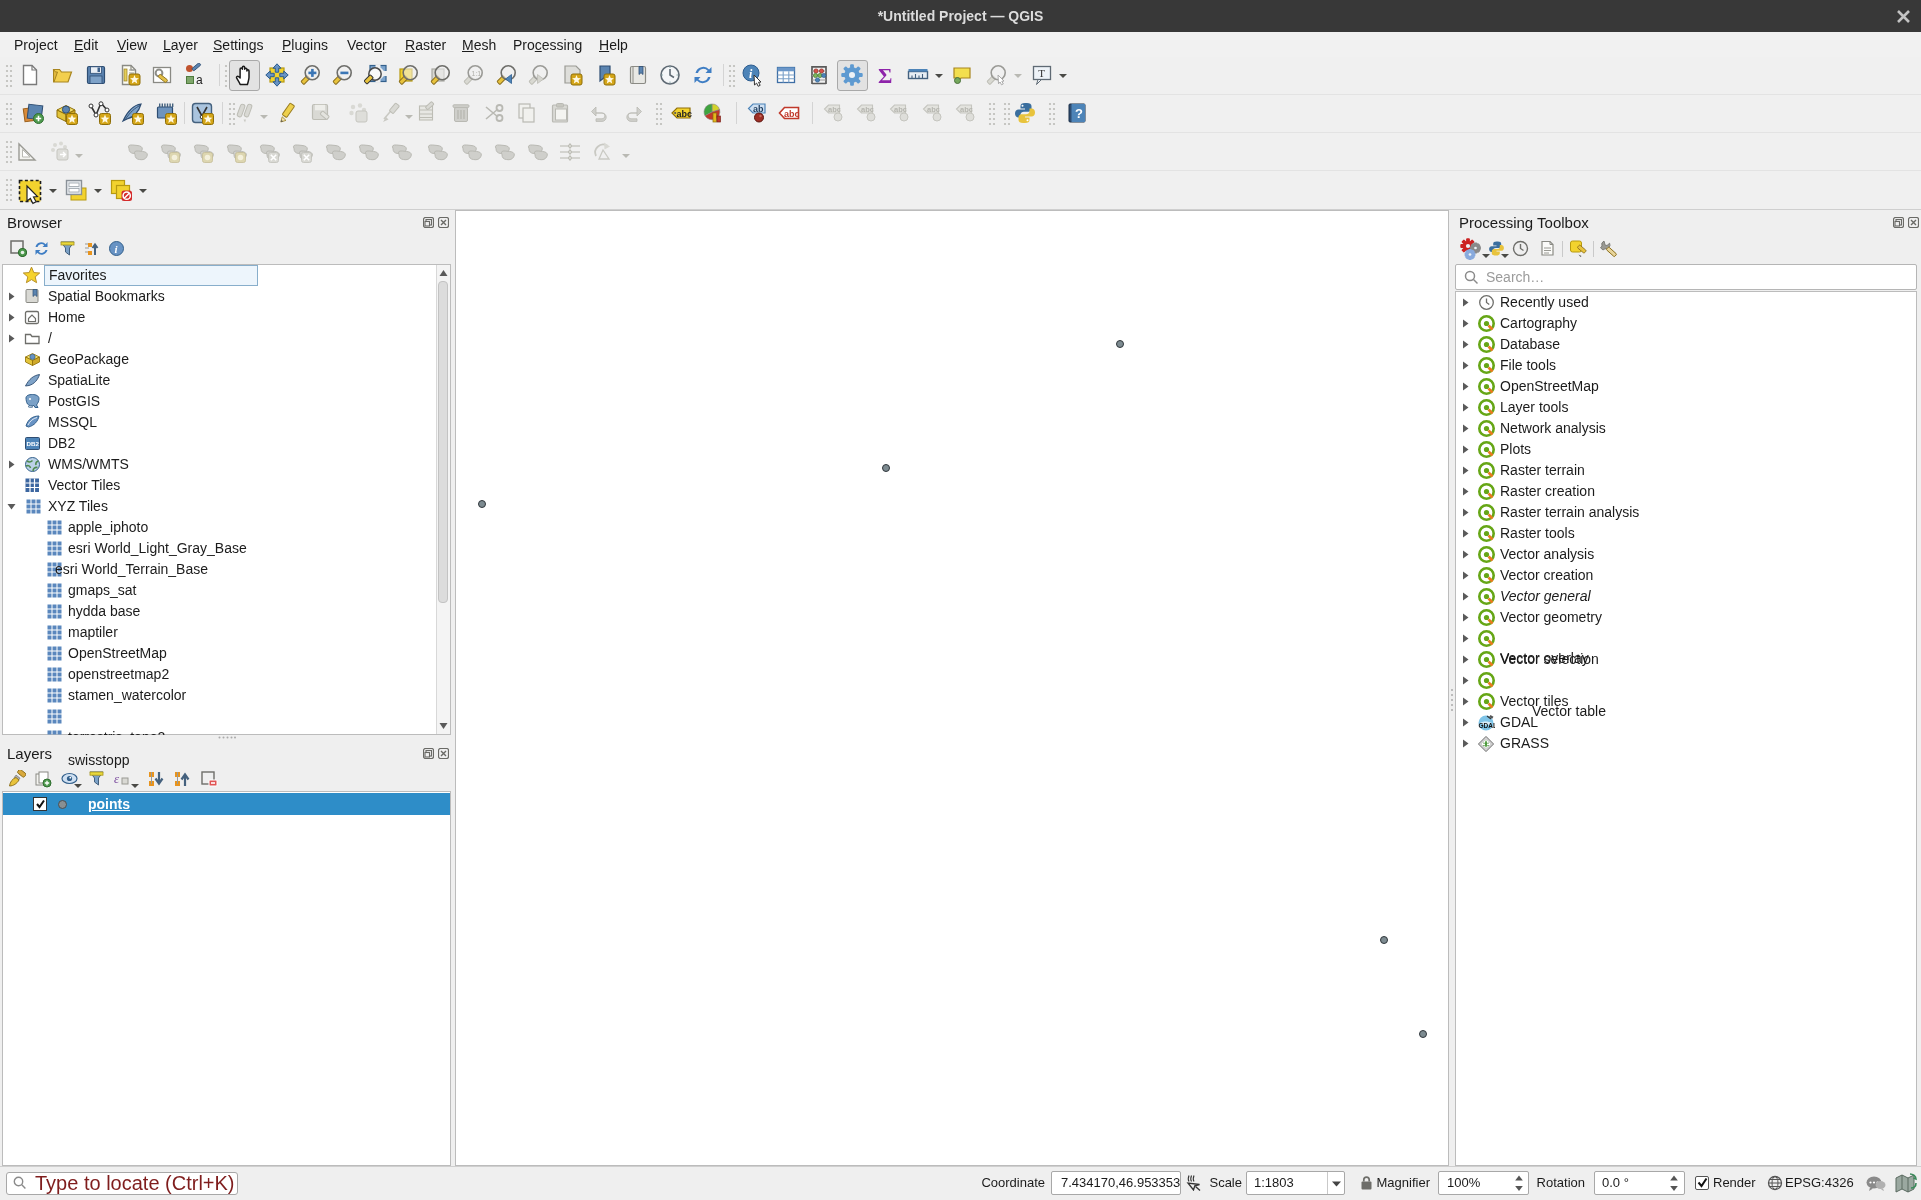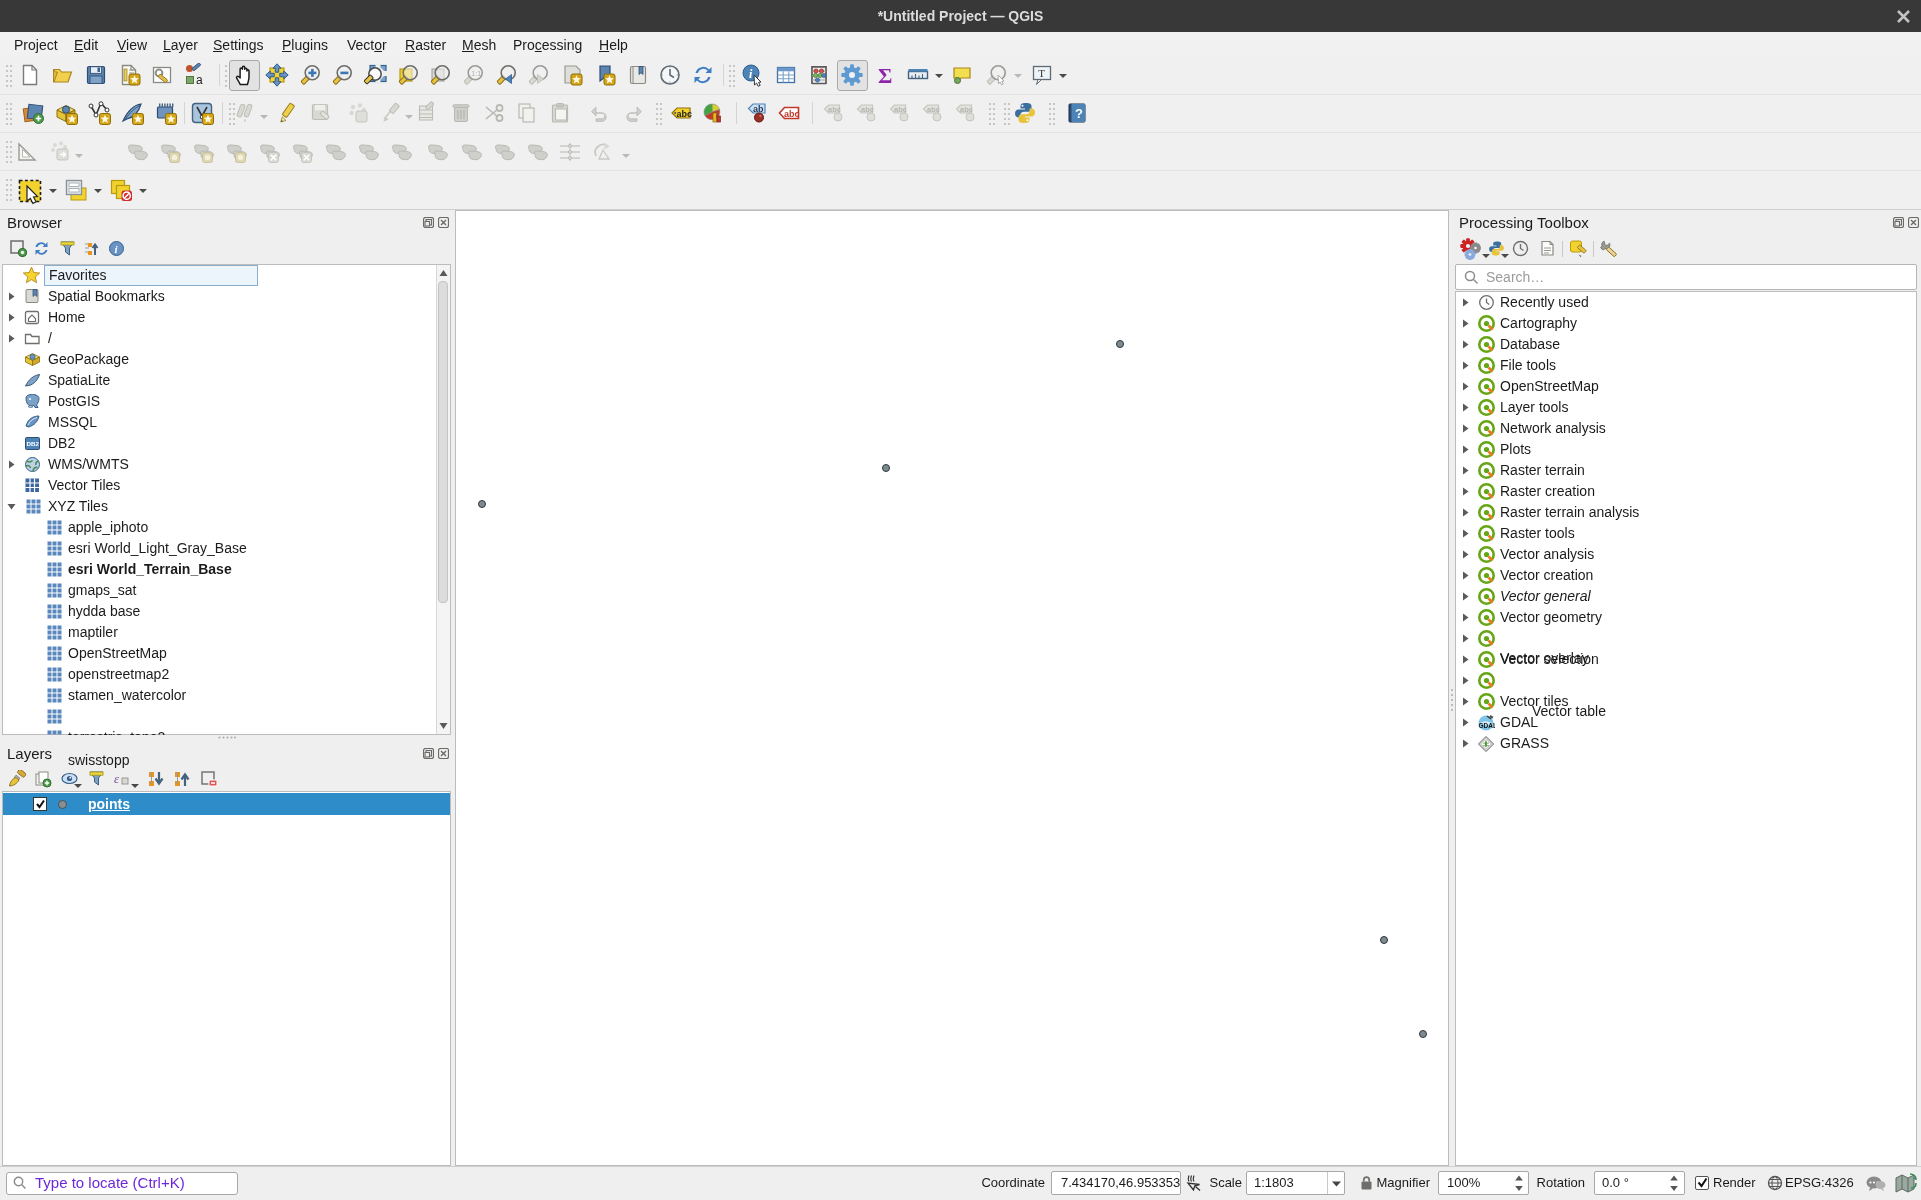--- a/index.html
+++ b/index.html
@@ -796,21 +796,21 @@
     <rect x="1.5" y="1.5" width="4" height="4" fill="#5a87bd"></rect>
     <rect x="6.5" y="1.5" width="4" height="4" fill="#5a87bd"></rect>
     <rect x="11.5" y="1.5" width="4" height="4" fill="#5a87bd"></rect>
     <rect x="1.5" y="6.5" width="4" height="4" fill="#5a87bd"></rect>
     <rect x="6.5" y="6.5" width="4" height="4" fill="#5a87bd"></rect>
     <rect x="11.5" y="6.5" width="4" height="4" fill="#5a87bd"></rect>
     <rect x="1.5" y="11.5" width="4" height="4" fill="#5a87bd"></rect>
     <rect x="6.5" y="11.5" width="4" height="4" fill="#5a87bd"></rect>
     <rect x="11.5" y="11.5" width="4" height="4" fill="#5a87bd"></rect>
   </svg>
-<div class="row" style="left:68px;top:558.5px;font-weight:bold;">esri World_Terrain_Base</div>
+<div class="row" style="left:55px;top:558.5px;">esri World_Terrain_Base</div>
 <svg class="abs" style="left:46px;top:582px" width="17" height="17" viewBox="0 0 17 17">
     <rect x="1.5" y="1.5" width="4" height="4" fill="#5a87bd"></rect>
     <rect x="6.5" y="1.5" width="4" height="4" fill="#5a87bd"></rect>
     <rect x="11.5" y="1.5" width="4" height="4" fill="#5a87bd"></rect>
     <rect x="1.5" y="6.5" width="4" height="4" fill="#5a87bd"></rect>
     <rect x="6.5" y="6.5" width="4" height="4" fill="#5a87bd"></rect>
     <rect x="11.5" y="6.5" width="4" height="4" fill="#5a87bd"></rect>
     <rect x="1.5" y="11.5" width="4" height="4" fill="#5a87bd"></rect>
     <rect x="6.5" y="11.5" width="4" height="4" fill="#5a87bd"></rect>
     <rect x="11.5" y="11.5" width="4" height="4" fill="#5a87bd"></rect>
@@ -1260,21 +1260,21 @@
     <circle cx="2" cy="17" r="1" fill="#aaa"></circle>
     <circle cx="2" cy="22" r="1" fill="#aaa"></circle>
   </svg>
 <div class="abs" style="left:0;top:1166px;width:1921px;height:1px;background:#cfcfcf"></div>
 <div class="abs" style="left:0;top:1167px;width:1921px;height:33px;background:#efefef"></div>
 <div class="abs" style="left:6px;top:1172px;width:232px;height:23px;background:#fff;border:1px solid #a8a8a8;border-radius:3px;box-sizing:border-box"></div>
 <svg class="abs" style="left:13px;top:1176px" width="15" height="15" viewBox="0 0 15 15">
     <circle cx="5.5" cy="5.5" r="4.2" fill="none" stroke="#8a8a8a" stroke-width="1.4"></circle>
     <path d="M8.8 8.8l3.6 3.6" stroke="#8a8a8a" stroke-width="1.4"></path>
   </svg>
-<div class="st" style="left:35px;top:1171px;color:#6d28d9;font-size:15px">Type to locate (Ctrl+K)</div>
+<div class="st" style="left:35px;top:1171px;color:#7f1d1d;font-size:20px">Type to locate (Ctrl+K)</div>
 <div class="st" style="left:945px;top:1171px;width:100px;text-align:right">Coordinate</div>
 <div class="abs" style="left:1051px;top:1171px;width:130px;height:24px;background:#fff;border:1px solid #a8a8a8;border-radius:2px;box-sizing:border-box"></div>
 <div class="st" style="left:1061px;top:1171px">7.434170,46.953353</div>
 <svg class="abs" style="left:1186px;top:1174px" width="17" height="17" viewBox="0 0 17 17">
     <path d="M3 1.5c-1 2.5-1 4.5 0 6M5.5 1.5c-1 2.5-1 4.5 0 6M8 1.5c-1 2.5-1 4.5 0 6" fill="none" stroke="#333" stroke-width="1.1"></path>
     <path d="M2 9l5.5 7 1.3-4.2 4.7-1.3z" fill="none" stroke="#333" stroke-width="1.3"></path>
     <path d="M9.5 12.5l4.5 4" stroke="#333" stroke-width="1.3"></path>
   </svg>
 <div class="st" style="left:1182px;top:1171px;width:60px;text-align:right">Scale</div>
 <div class="abs" style="left:1246px;top:1171px;width:99px;height:24px;background:#fff;border:1px solid #a8a8a8;border-radius:2px;box-sizing:border-box"></div>

